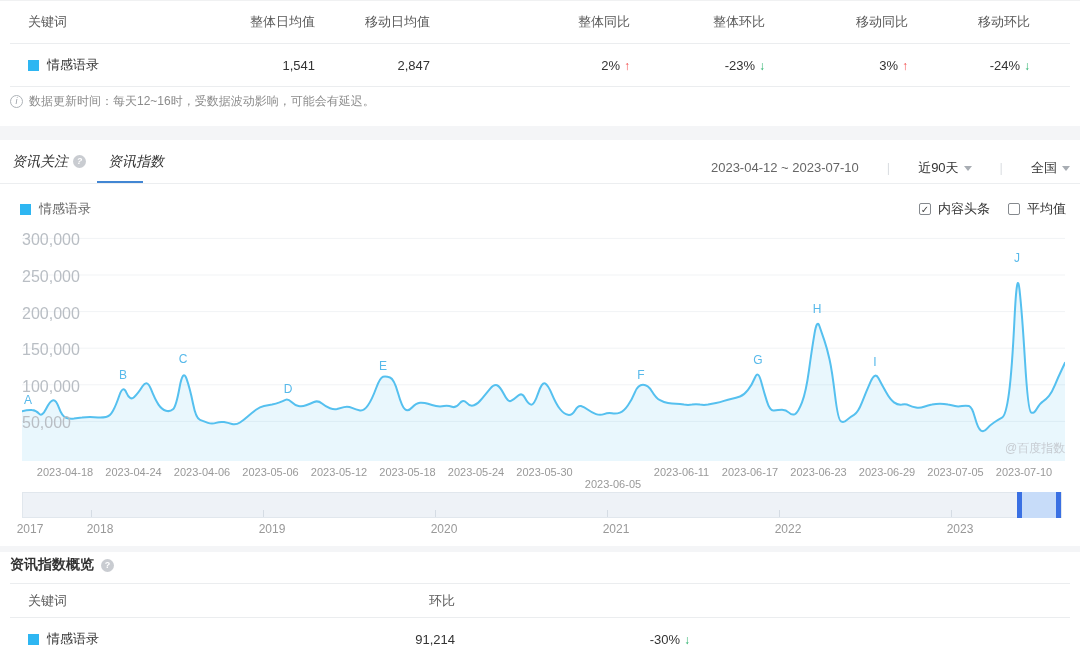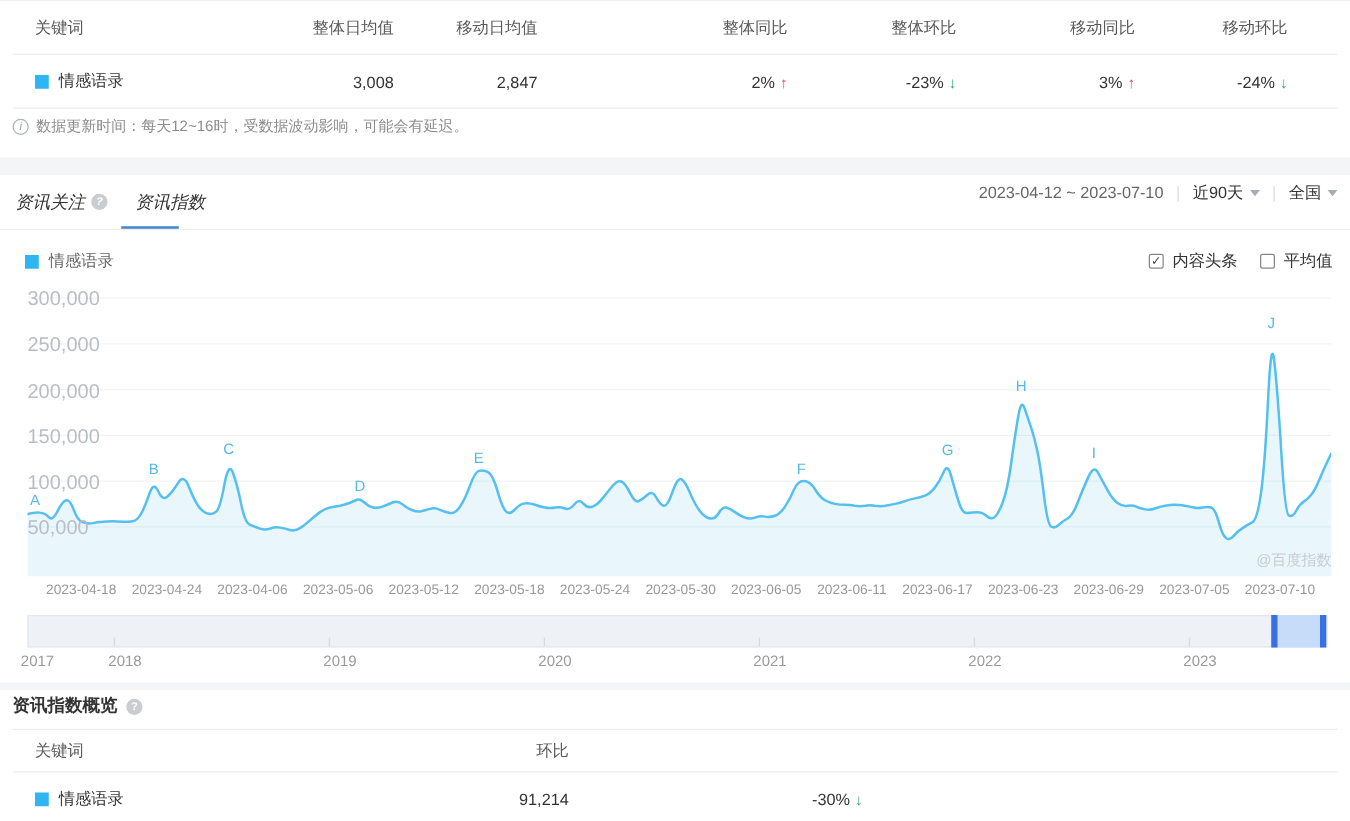--- a/index.html
+++ b/index.html
@@ -37,21 +37,21 @@
   
   .tabbar { position:absolute; top:140px; left:0; right:0; height:43px; display:flex; align-items:center;font-style:italic; }
   .tabbar-border { position:absolute; top:183px; left:0; right:0; height:1px; background:#eceef0; }
   .tab { display:flex; align-items:center; gap:5px; font-size:14px; color:#333; cursor:pointer; }
   .tab1 { margin-left:12px; }
   .tab2 { margin-left:22px; }
   .tab-underline { position:absolute; top:181px; left:97px; width:46px; height:2px; background:#4286d3; }
   .q-circle { width:13px; height:13px; background:#c9ccd1; border-radius:50%; color:#fff;
     font-size:9px; line-height:13px; text-align:center; font-weight:700; flex:0 0 13px; }
 
-  .range-controls { position:absolute; top:132px; right:10px; height:43px; display:flex; align-items:center; gap:10px; }
+  .range-controls { position:absolute; top:146px; right:10px; height:43px; display:flex; align-items:center; gap:28px; }
   .range-date { color:#666; }
   .vsep { color:#dcdfe3; }
   .dd { display:flex; align-items:center; gap:5px; color:#333; cursor:pointer; }
   .caret { width:0; height:0; border-left:4px solid transparent; border-right:4px solid transparent;
     border-top:5px solid #a8adb3; margin-top:2px; }
 
   
   .legend { position:absolute; top:200px; left:20px; display:flex; align-items:center; gap:8px; color:#666; }
   .checks { position:absolute; top:200px; right:14px; display:flex; align-items:center; gap:18px; }
   .chk { display:flex; align-items:center; gap:7px; color:#333; cursor:pointer; }
@@ -92,21 +92,21 @@
       <div class="cell">移动同比</div>
       <div class="cell">移动环比</div>
       <div></div>
     </div>
     <div class="divider" style="top:42px;"></div>
     <div class="trow t1 tbody" style="top:43px;height:42px;">
       <div class="cell kw">
         <span class="sq"></span>
         <span>情感语录</span>
       </div>
-      <div class="cell">3,008</div>
+      <div class="cell">1,541</div>
       <div class="cell">2,847</div>
       <div class="cell"><span>2%</span><span class="arrow up">↑</span></div>
       <div class="cell"><span>-23%</span><span class="arrow down">↓</span></div>
       <div class="cell"><span>3%</span><span class="arrow up">↑</span></div>
       <div class="cell"><span>-24%</span><span class="arrow down">↓</span></div>
       <div></div>
     </div>
     <div class="divider" style="top:85px;"></div>
     <div class="note">
       <span class="i-circle">i</span>
@@ -178,21 +178,21 @@
     </div>
   <div id="xlabels">
       <span class="xlab" style="left: 65px;">2023-04-18</span>
       <span class="xlab" style="left: 133.5px;">2023-04-24</span>
       <span class="xlab" style="left: 202px;">2023-04-06</span>
       <span class="xlab" style="left: 270.5px;">2023-05-06</span>
       <span class="xlab" style="left: 339px;">2023-05-12</span>
       <span class="xlab" style="left: 407.5px;">2023-05-18</span>
       <span class="xlab" style="left: 476px;">2023-05-24</span>
       <span class="xlab" style="left: 544.5px;">2023-05-30</span>
-      <span class="xlab" style="left: 613px;">2023-06-05</span>
+      <span class="xlab" style="left: 613px; margin-top: 12px;">2023-06-05</span>
       <span class="xlab" style="left: 681.5px;">2023-06-11</span>
       <span class="xlab" style="left: 750px;">2023-06-17</span>
       <span class="xlab" style="left: 818.5px;">2023-06-23</span>
       <span class="xlab" style="left: 887px;">2023-06-29</span>
       <span class="xlab" style="left: 955.5px;">2023-07-05</span>
       <span class="xlab" style="left: 1024px;">2023-07-10</span>
     </div>
   <div id="markers">
       <span class="peak" style="left: 28px; top: 392.688px;">A</span>
       <span class="peak" style="left: 123px; top: 367.8px;">B</span>

